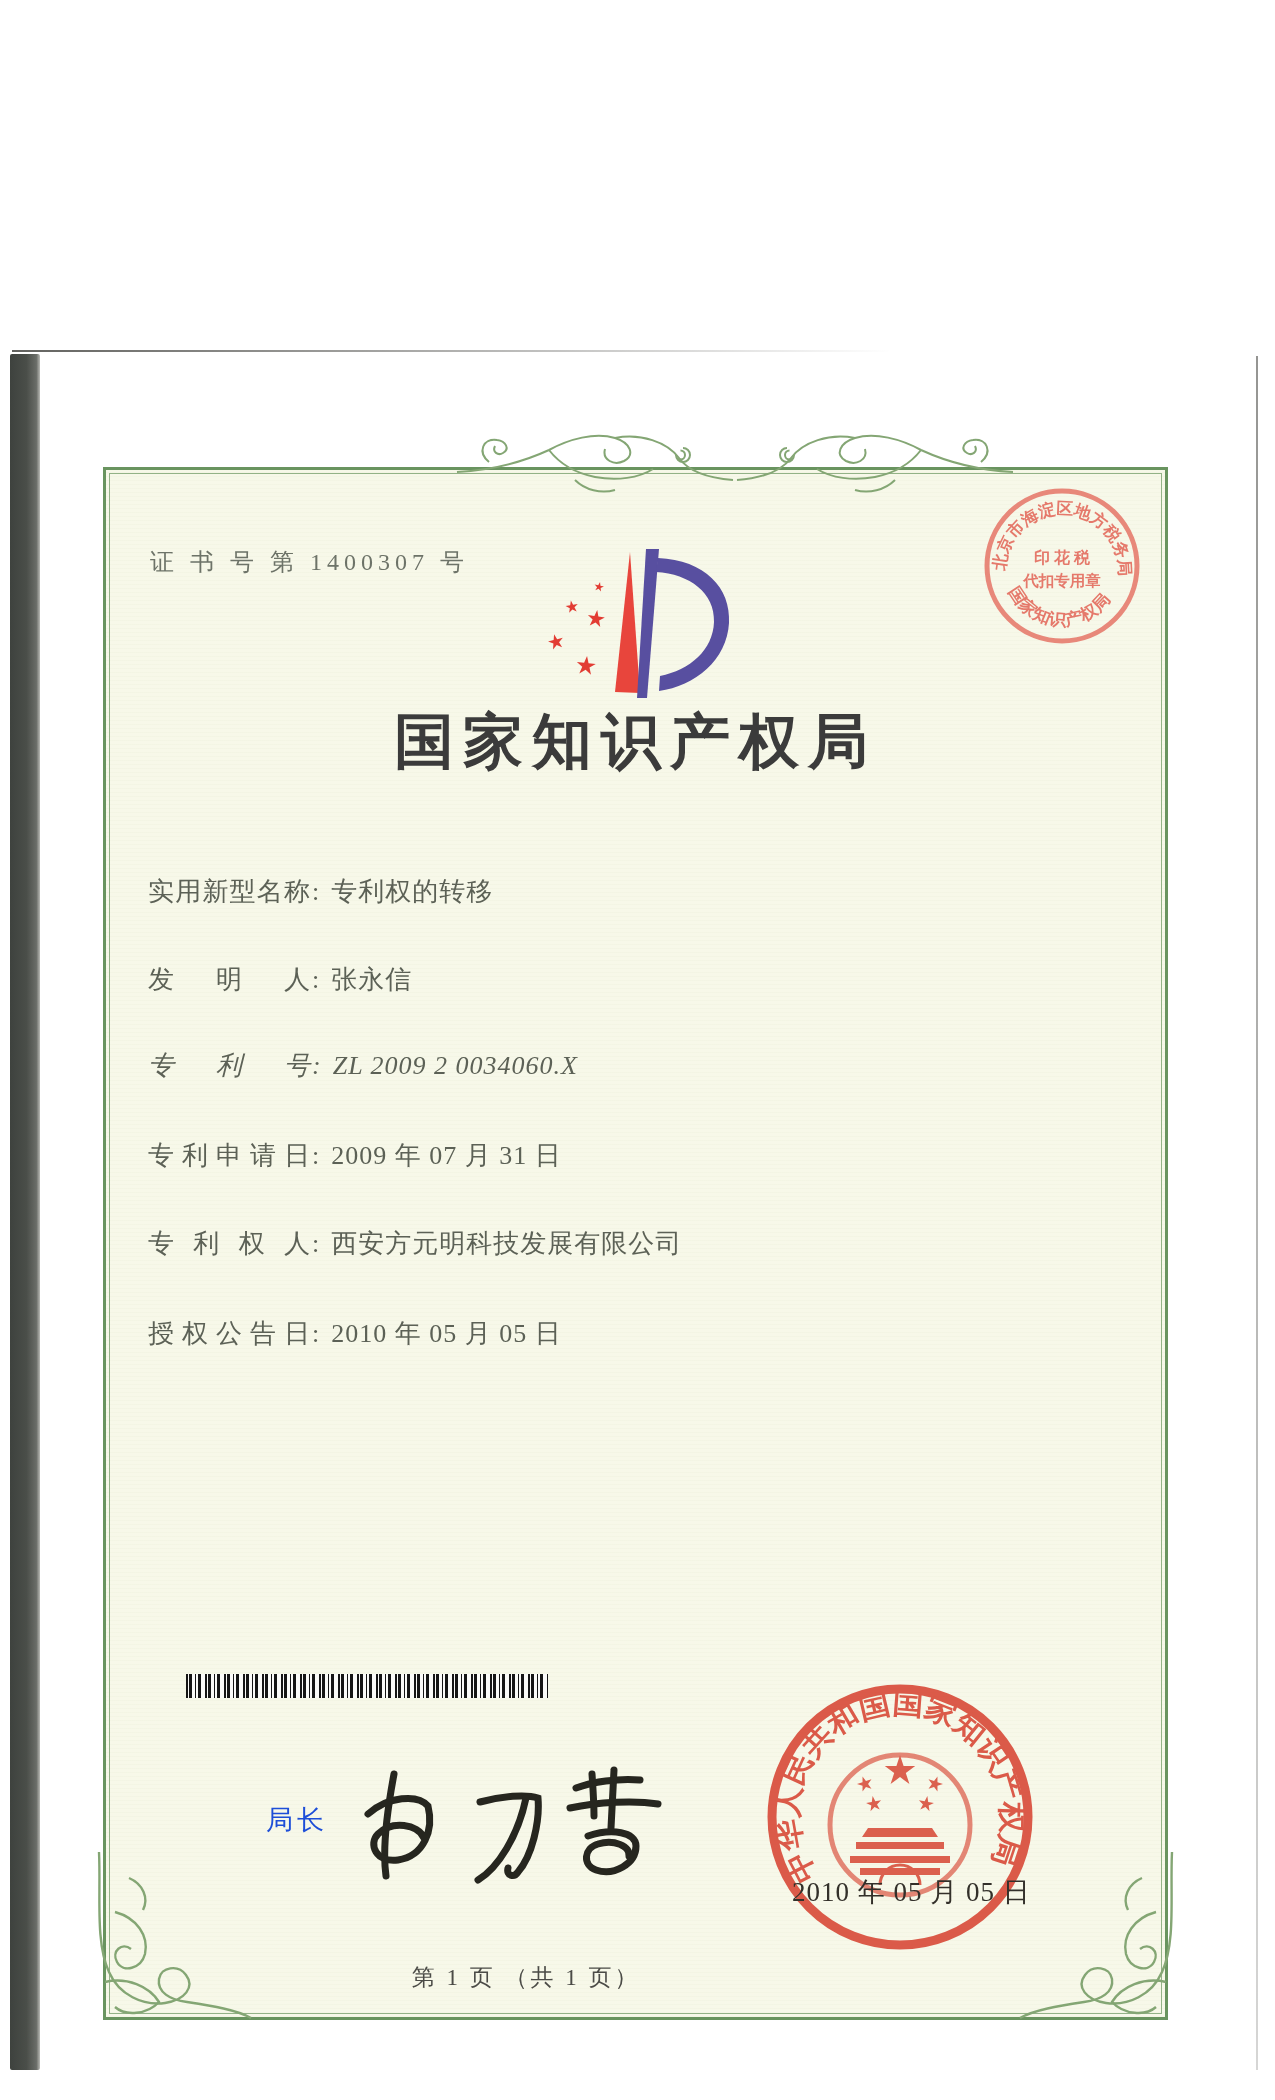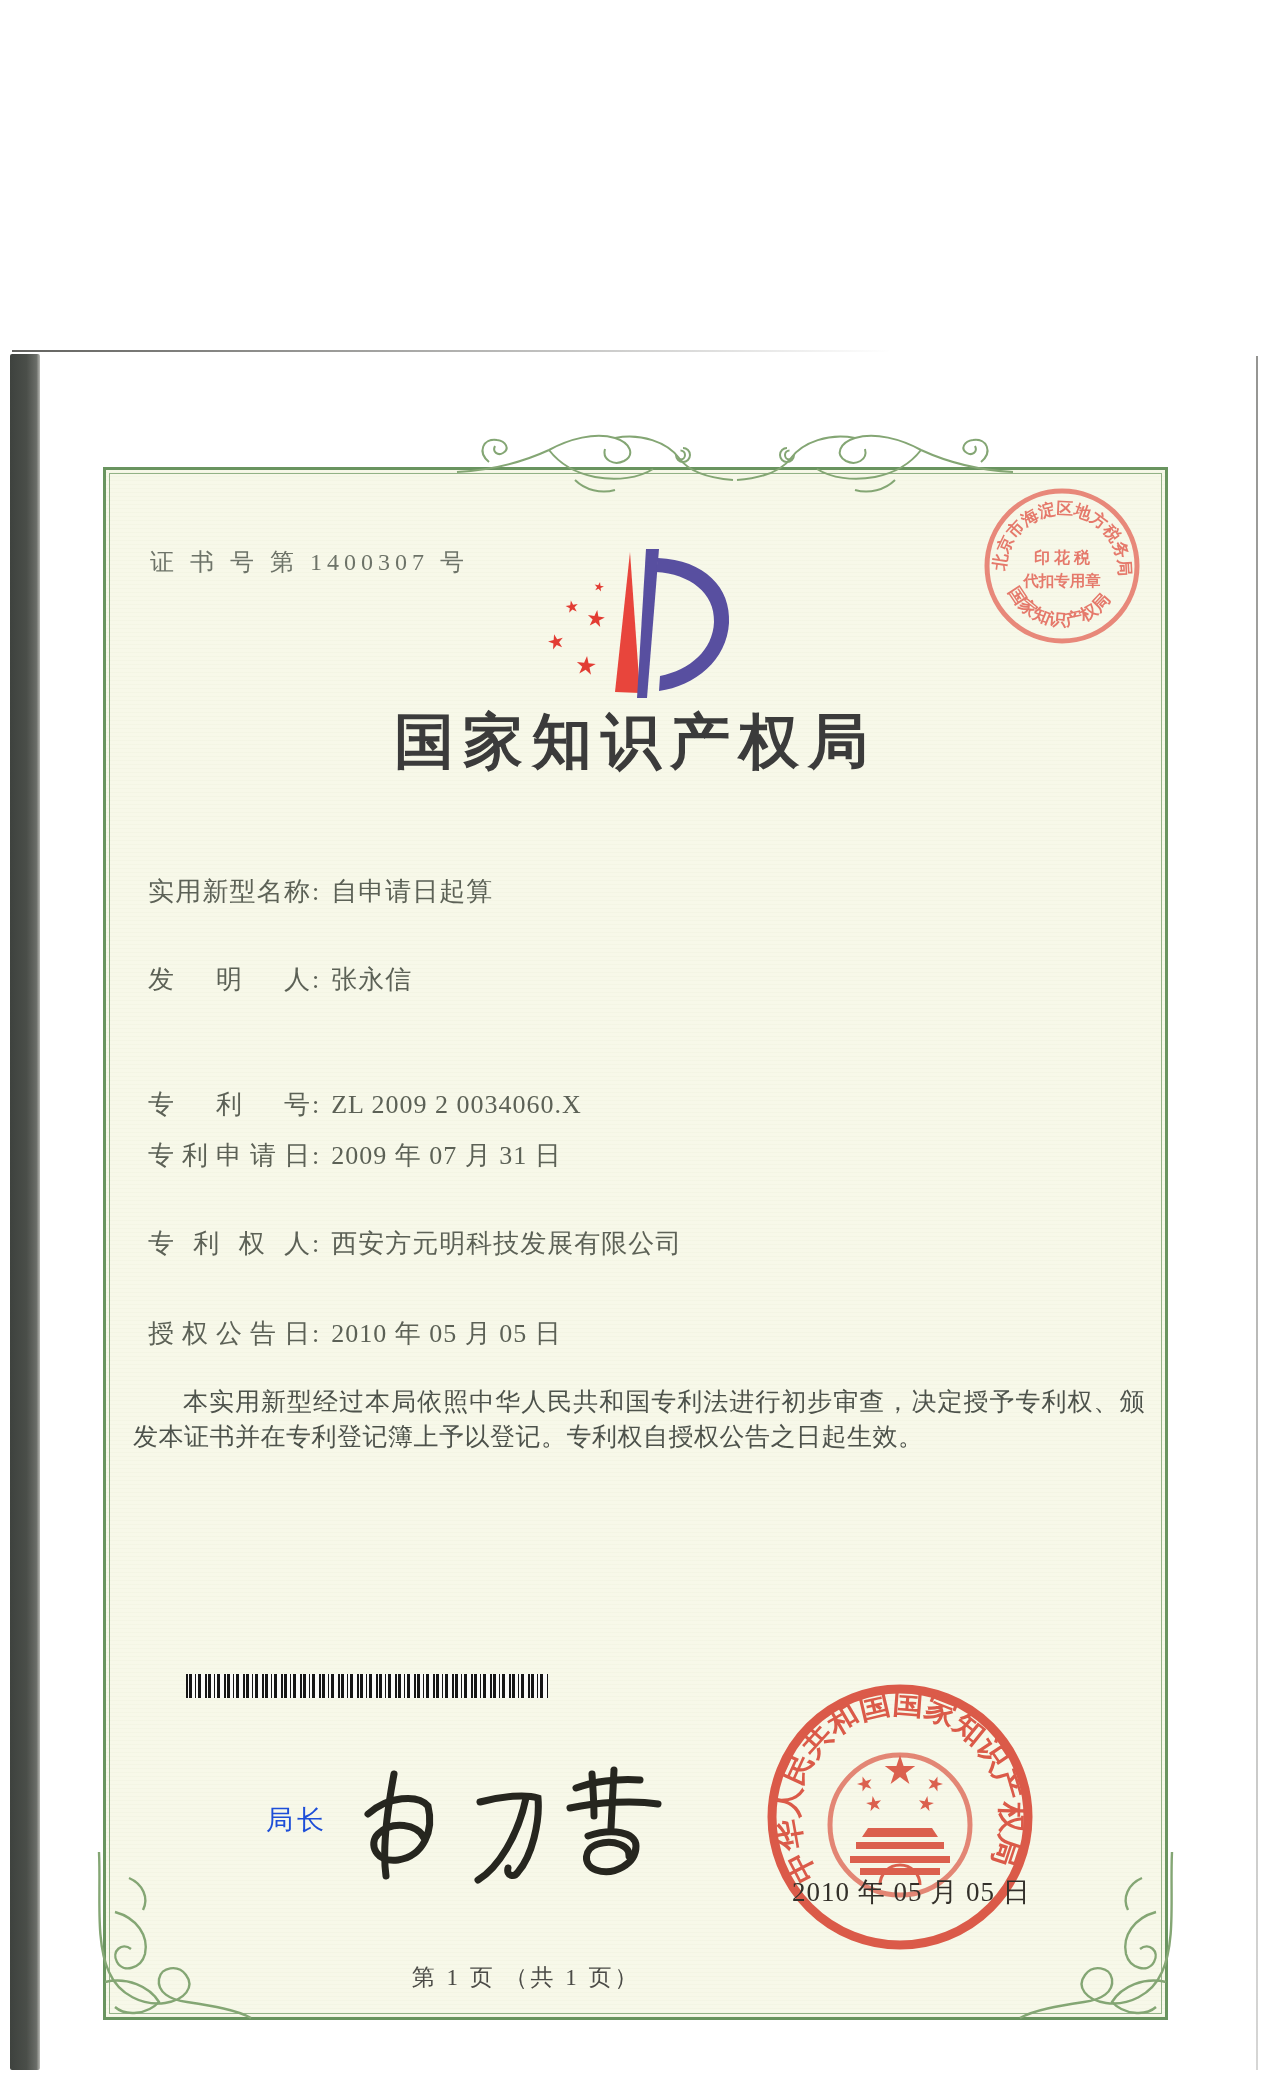--- a/index.html
+++ b/index.html
@@ -123,40 +123,39 @@
       <textPath href="#stampBot" textLength="124" lengthAdjust="spacingAndGlyphs">国家知识产权局</textPath>
     </text>
     <text x="84" y="81" text-anchor="middle" font-size="16" fill="#e3685a" font-weight="bold">印 花 税</text>
     <text x="84" y="104" text-anchor="middle" font-size="15.5" fill="#e3685a" font-weight="bold">代扣专用章</text>
   </g>
 </svg>
 
 <div class="abs title">国家知识产权局</div>
 
 <div class="abs field" style="top:874px;">
-  <span class="f-label">实用新型名称</span><span class="f-colon">:</span><span class="f-value">自申请日起算</span>
+  <span class="f-label">实用新型名称</span><span class="f-colon">:</span><span class="f-value">专利权的转移</span>
 </div>
 <div class="abs field" style="top:962px;">
   <span class="f-label">发明人</span><span class="f-colon">:</span><span class="f-value">张永信</span>
 </div>
-<div class="abs field" style="top:1087px;">
+<div class="abs field" style="top:1048px;font-style:italic;">
   <span class="f-label">专利号</span><span class="f-colon">:</span><span class="f-value">ZL 2009 2 0034060.X</span>
 </div>
 <div class="abs field" style="top:1138px;">
   <span class="f-label">专利申请日</span><span class="f-colon">:</span><span class="f-value">2009 年 07 月 31 日</span>
 </div>
 <div class="abs field" style="top:1226px;">
   <span class="f-label">专利权人</span><span class="f-colon">:</span><span class="f-value">西安方元明科技发展有限公司</span>
 </div>
 <div class="abs field" style="top:1316px;">
   <span class="f-label">授权公告日</span><span class="f-colon">:</span><span class="f-value">2010 年 05 月 05 日</span>
 </div>
 
 <div class="abs paras">
-  <p>本实用新型经过本局依照中华人民共和国专利法进行初步审查，决定授予专利权、颁发本证书并在专利登记簿上予以登记。专利权自授权公告之日起生效。</p>
 </div>
 
 <div class="abs barcode"></div>
 
 <div class="abs director">局长</div>
 <svg class="abs sig" role="img" width="340" height="170" viewBox="0 0 340 170" aria-label="田力普">
   <g fill="none" stroke="#26261f" stroke-width="7" stroke-linecap="round">
     <path d="M64,30 C58,62 52,104 56,132"></path>
     <path d="M38,70 C58,52 88,50 98,62 C104,86 94,112 68,116 C46,119 38,100 48,90 C62,76 88,80 94,94"></path>
     <path d="M150,58 C172,52 196,50 208,54 C210,78 202,112 188,128 C184,134 176,132 178,124"></path>

